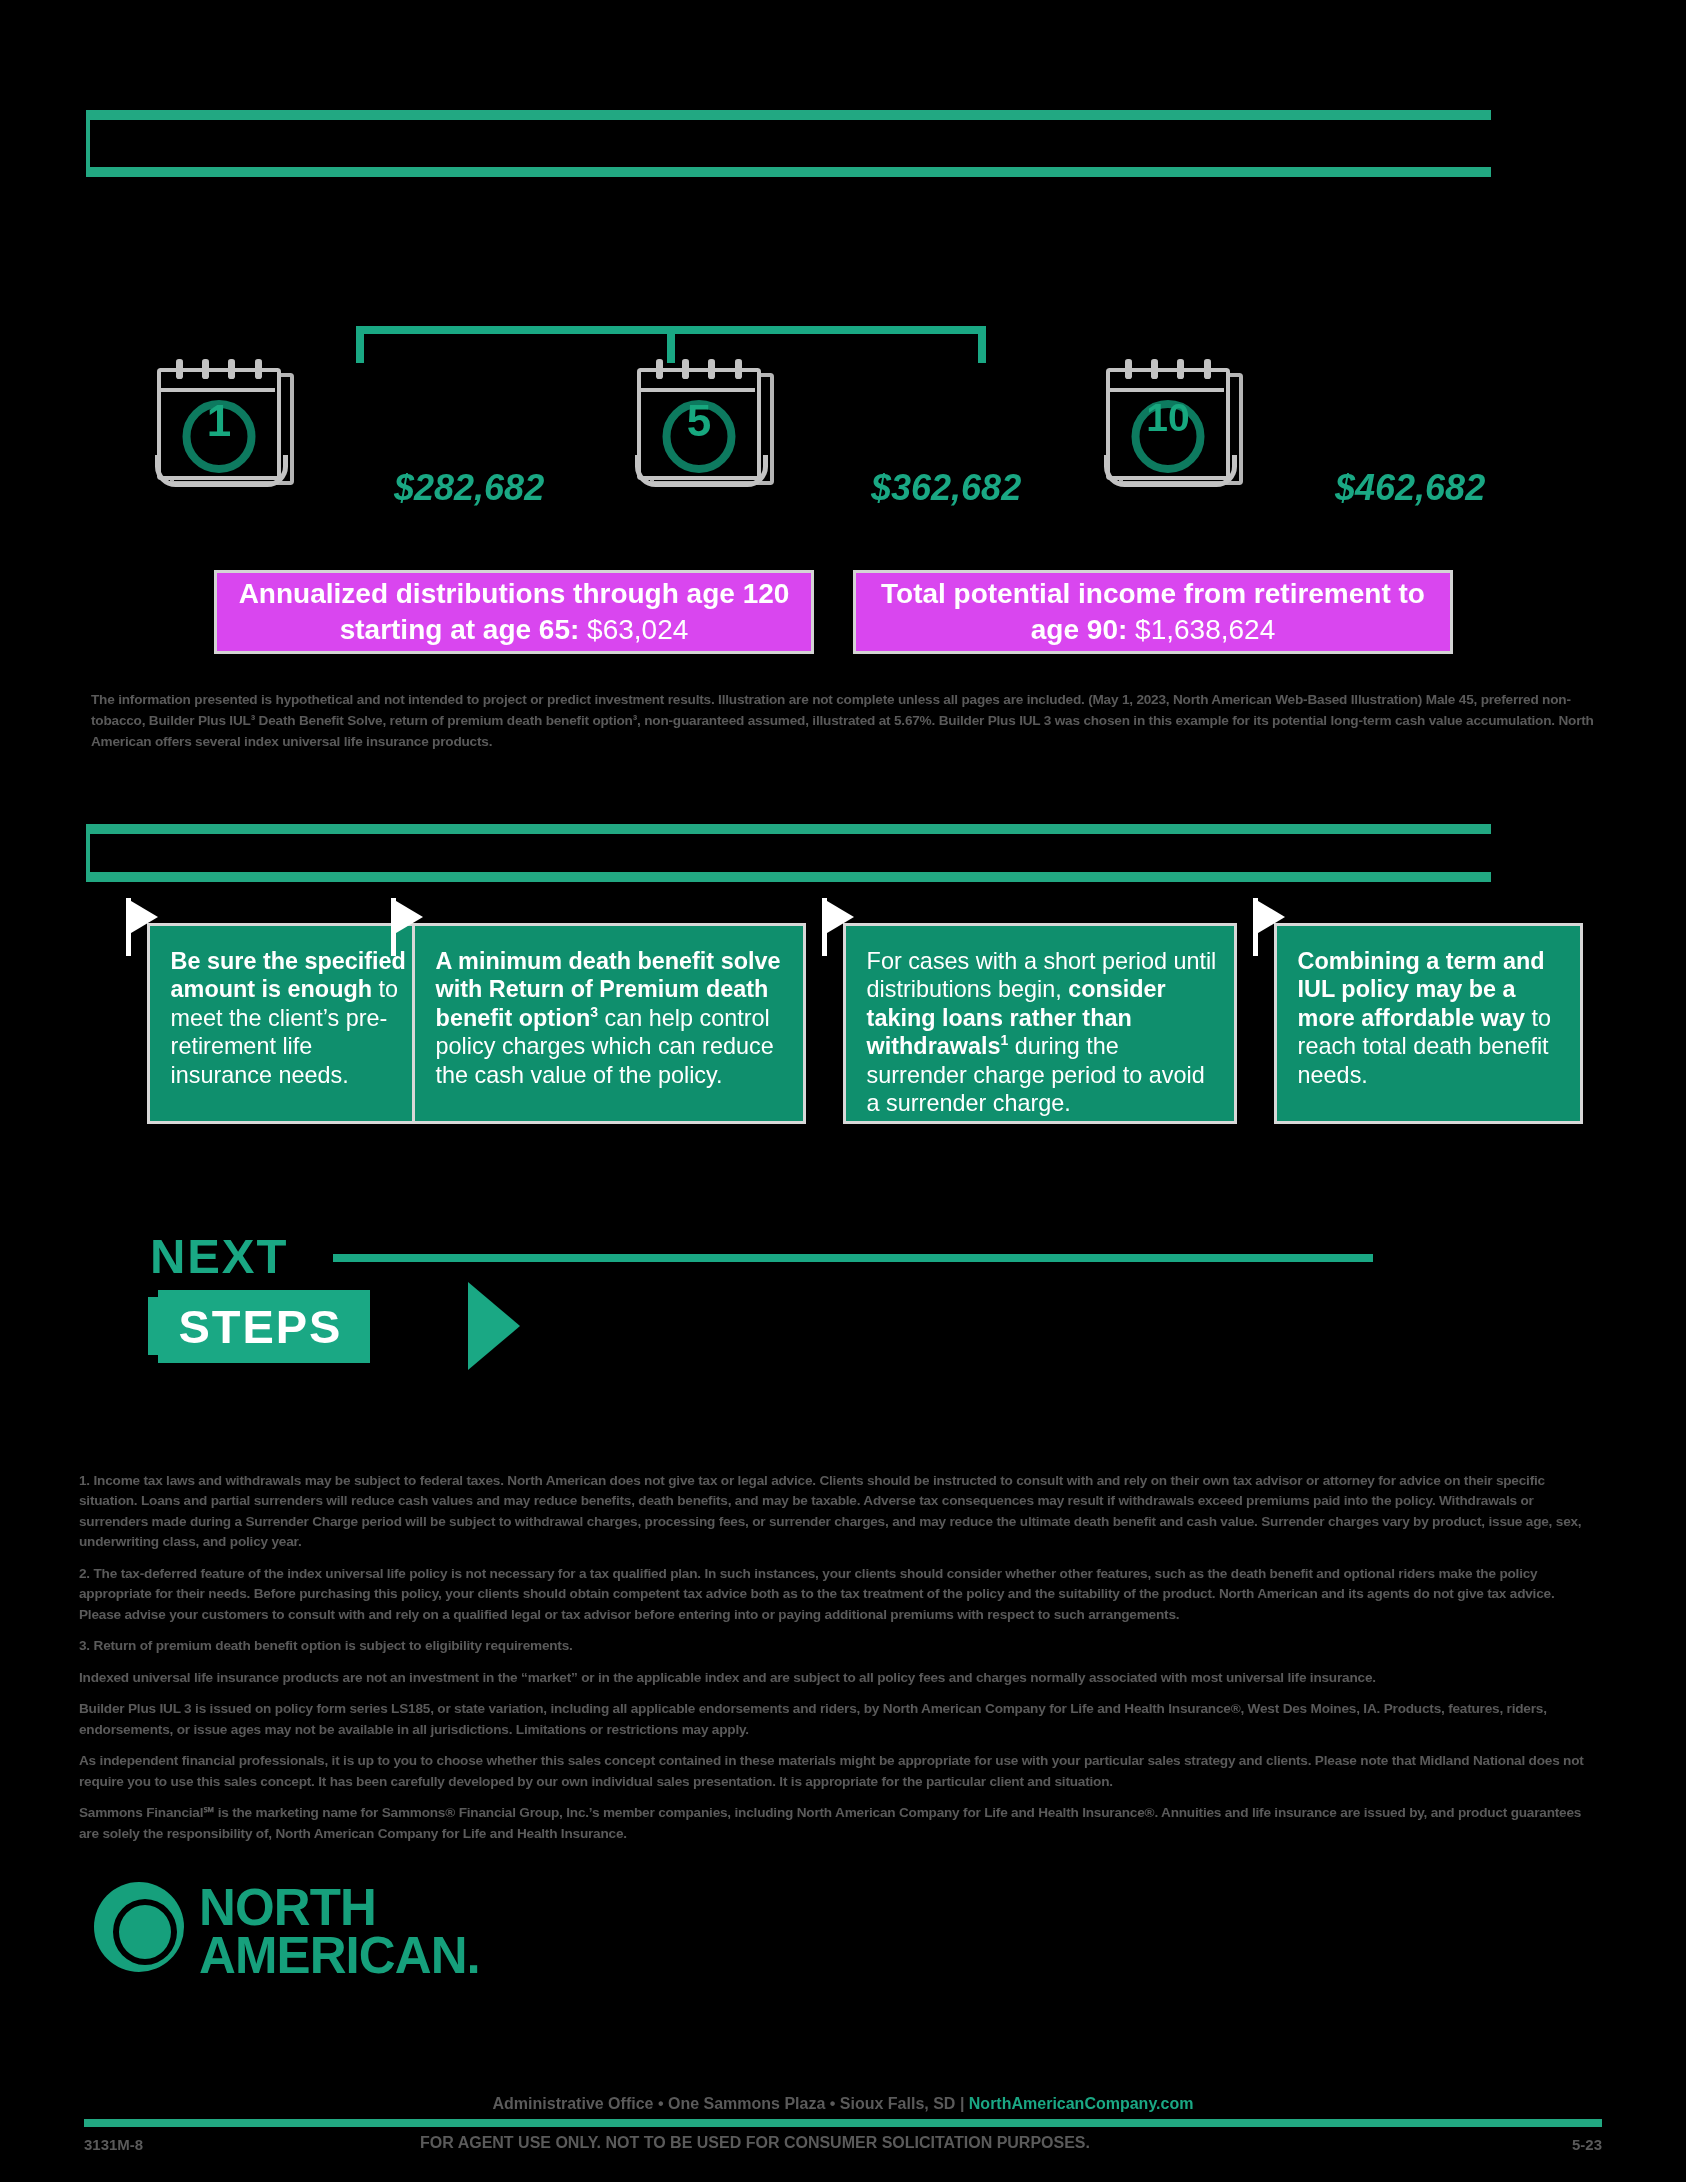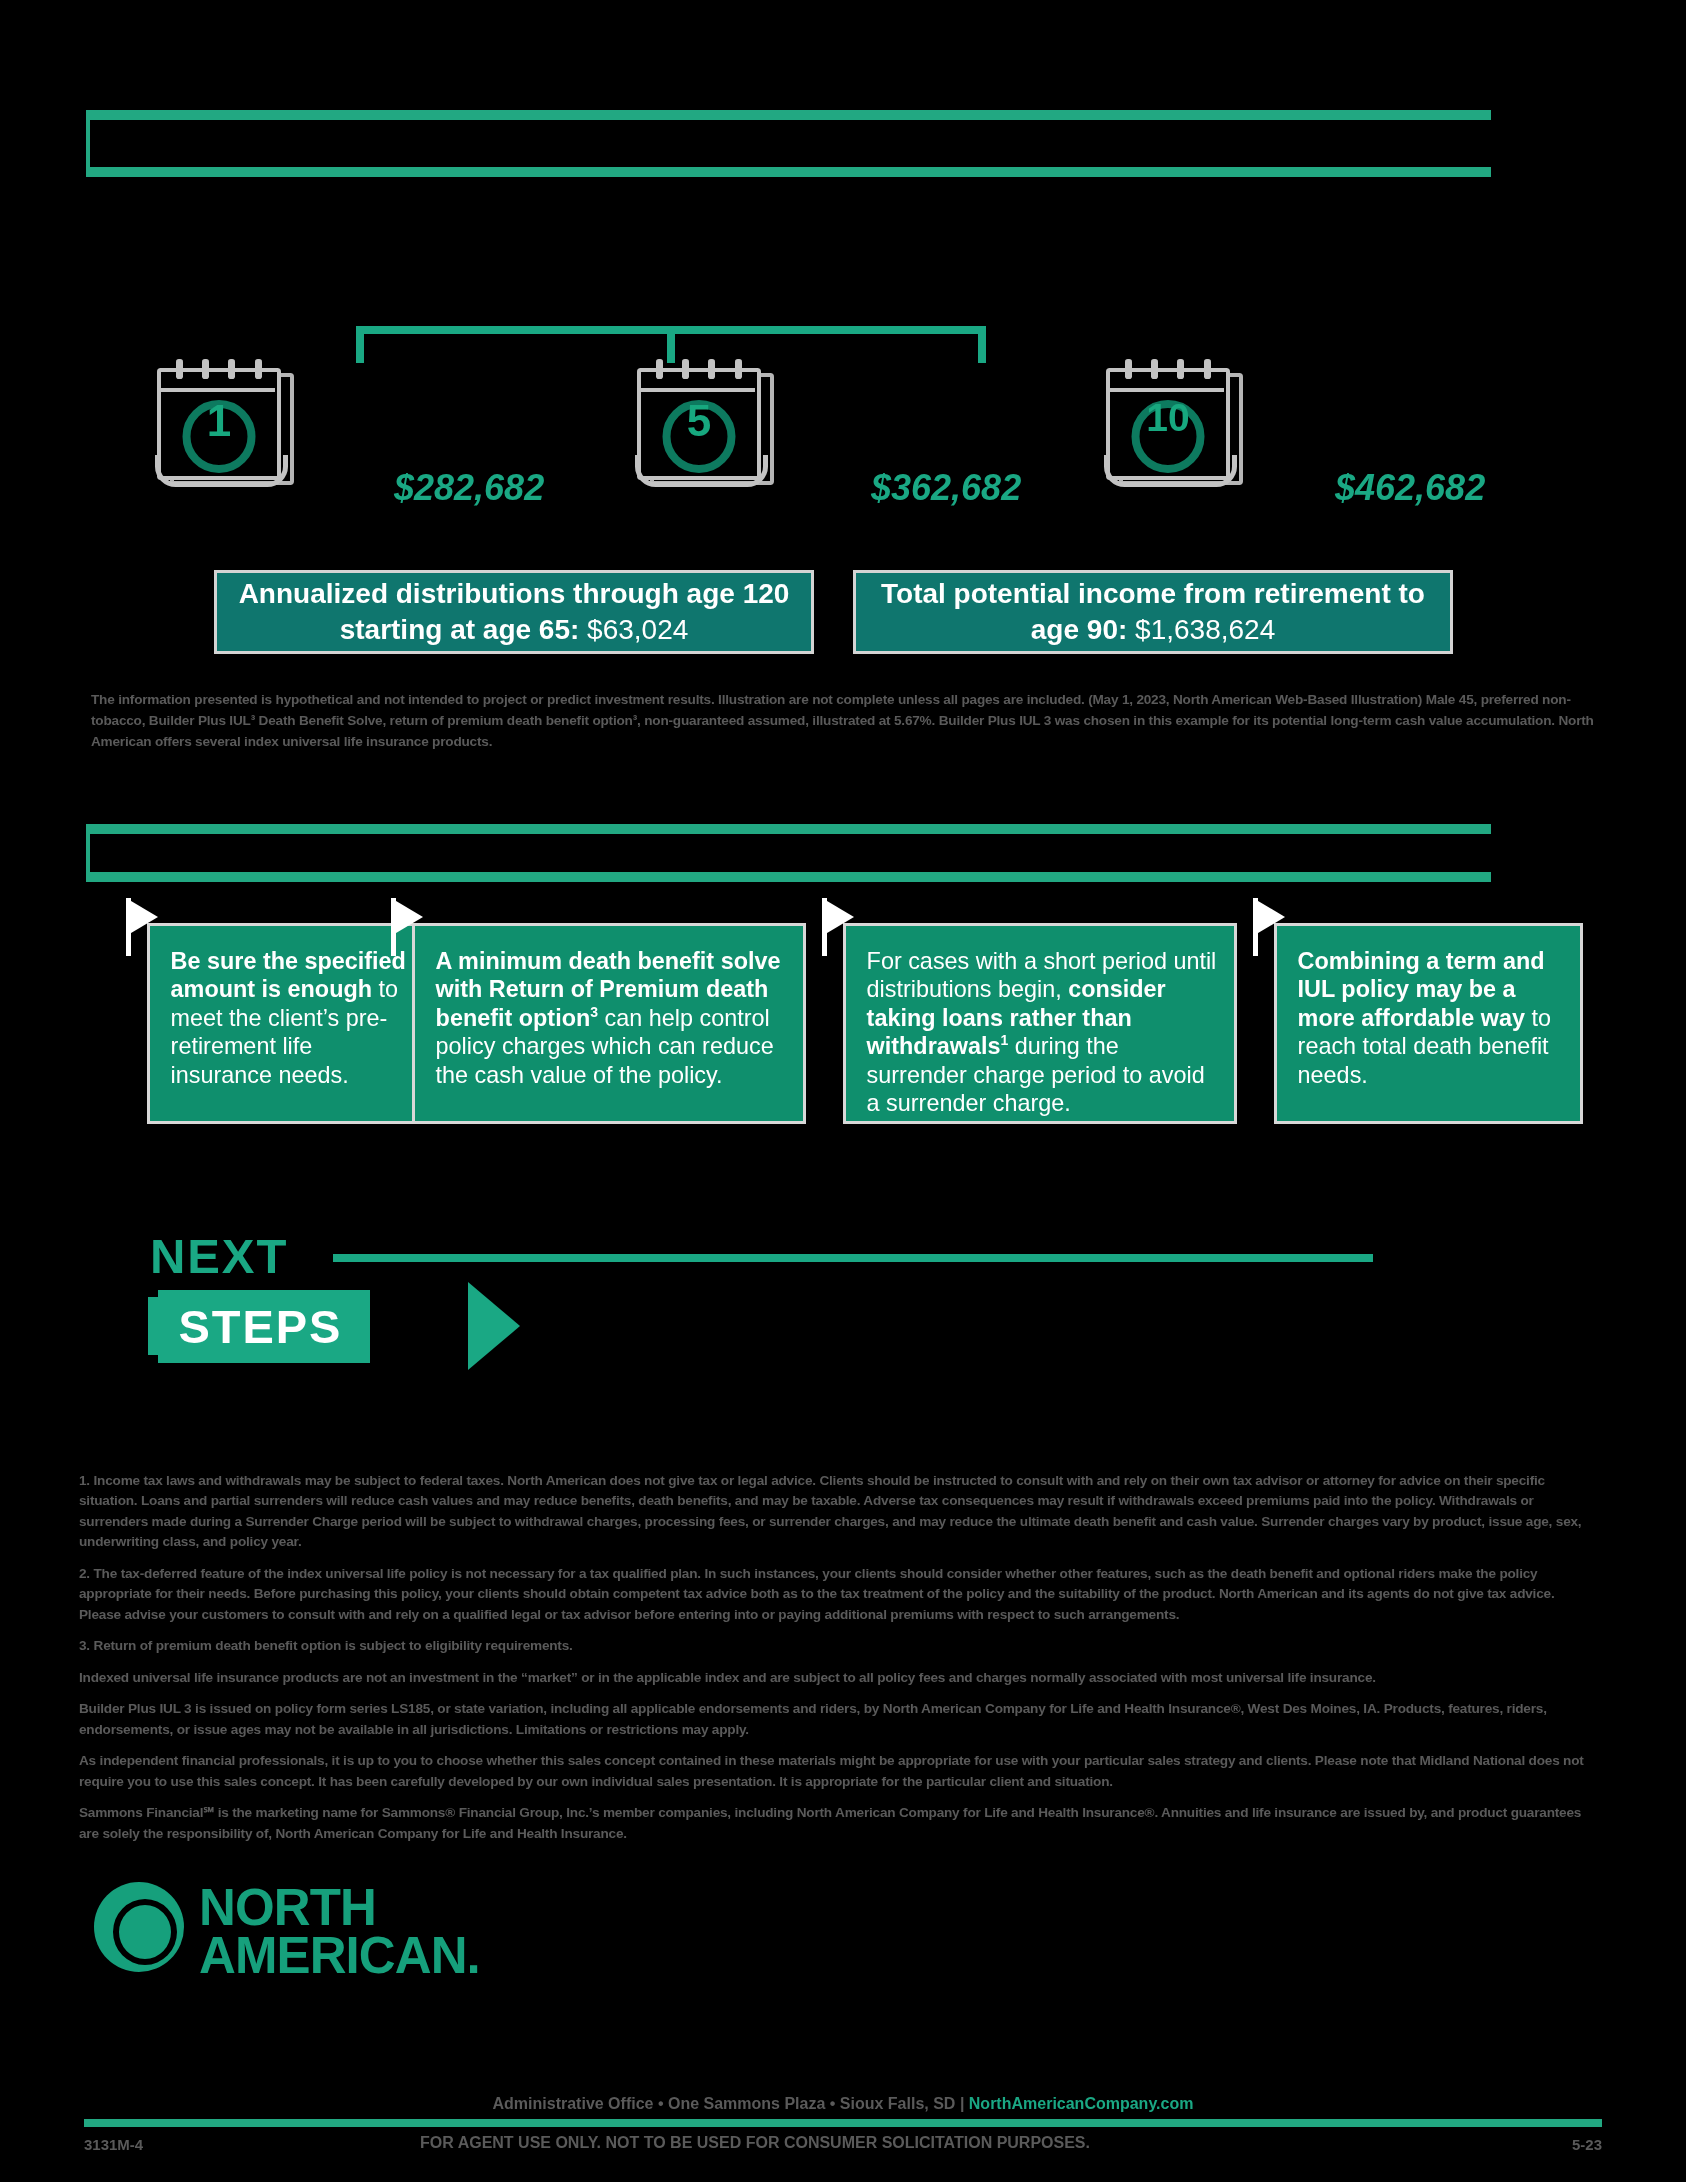--- a/index.html
+++ b/index.html
@@ -104,21 +104,21 @@
     color: #1aa884;
     font-size: 36px;
     font-weight: bold;
     font-style: italic;
     white-space: nowrap;
   }
 
   
   .sum-box {
     position: absolute;
-    background: #0f766e;
+    background: #d946ef;
     border: 3.7px solid #d4d4d4;
     color: #fff;
     display: flex;
     align-items: center;
     text-align: center;
     font-size: 28px;
     line-height: 1.3;
     padding: 9.4px 13px;
   }
   .sum-box b { font-weight: bold; }
@@ -392,16 +392,16 @@
   <div class="txt1">NORTH</div>
   <div class="txt2">AMERICAN.</div>
 </div>
 
 <div class="foot-top">
   <span>Administrative Office • One Sammons Plaza • Sioux Falls, SD</span>
   <span>|</span>
   <span class="link">NorthAmericanCompany.com</span>
 </div>
 <div class="foot-rule"></div>
-<div class="foot-left">3131M-4</div>
+<div class="foot-left">3131M-8</div>
 <div class="foot-center">FOR AGENT USE ONLY. NOT TO BE USED FOR CONSUMER SOLICITATION PURPOSES.</div>
 <div class="foot-right">5-23</div>
 
 
 </body></html>

